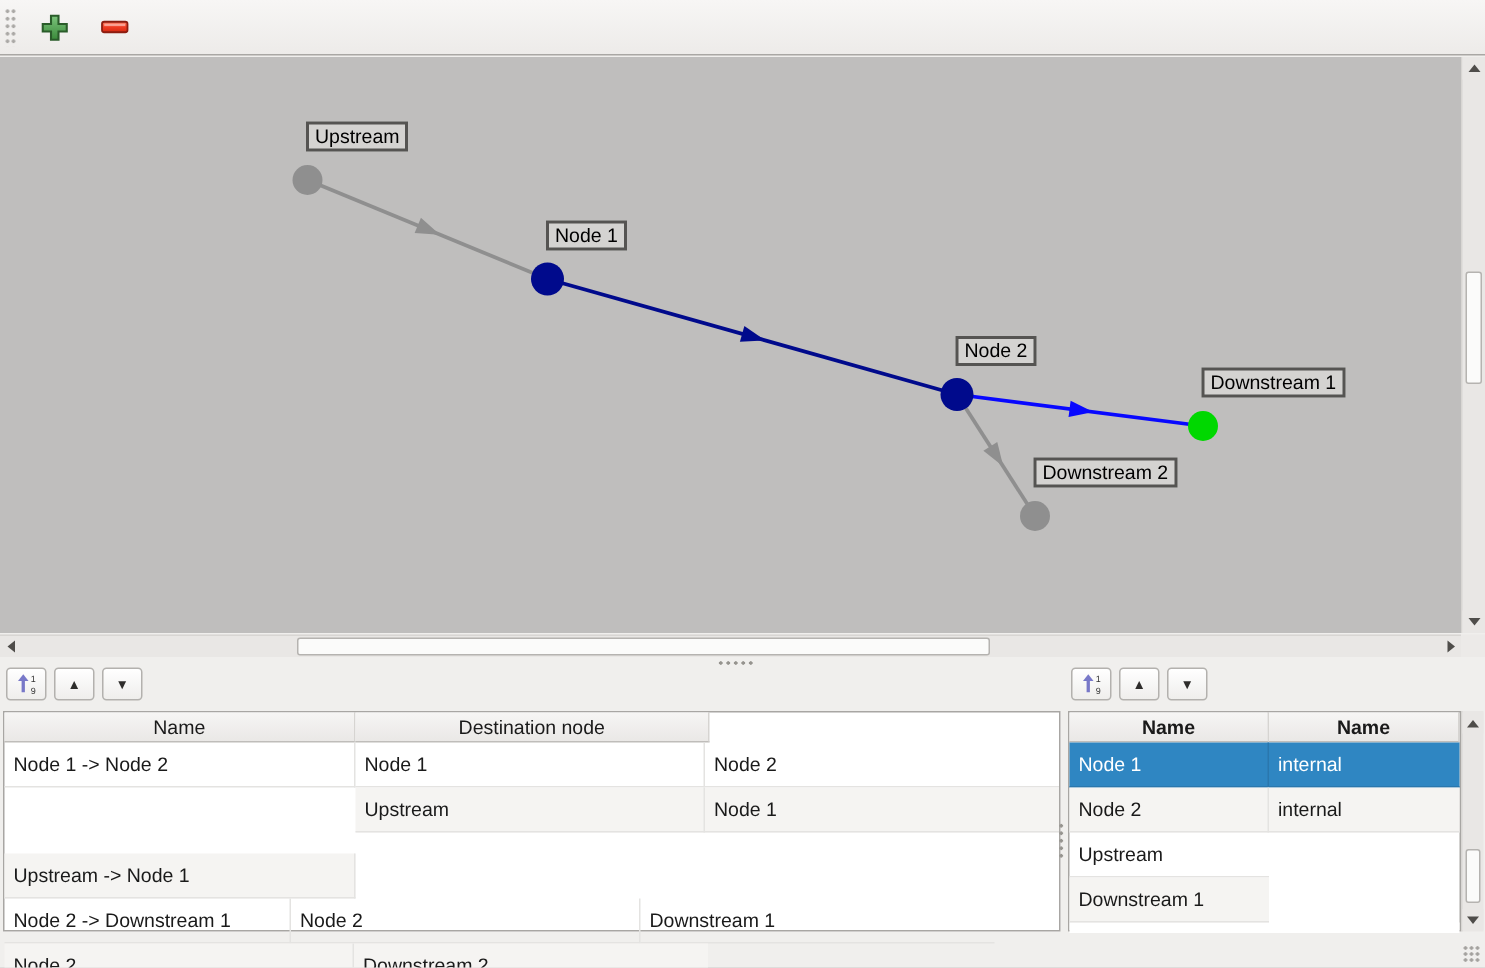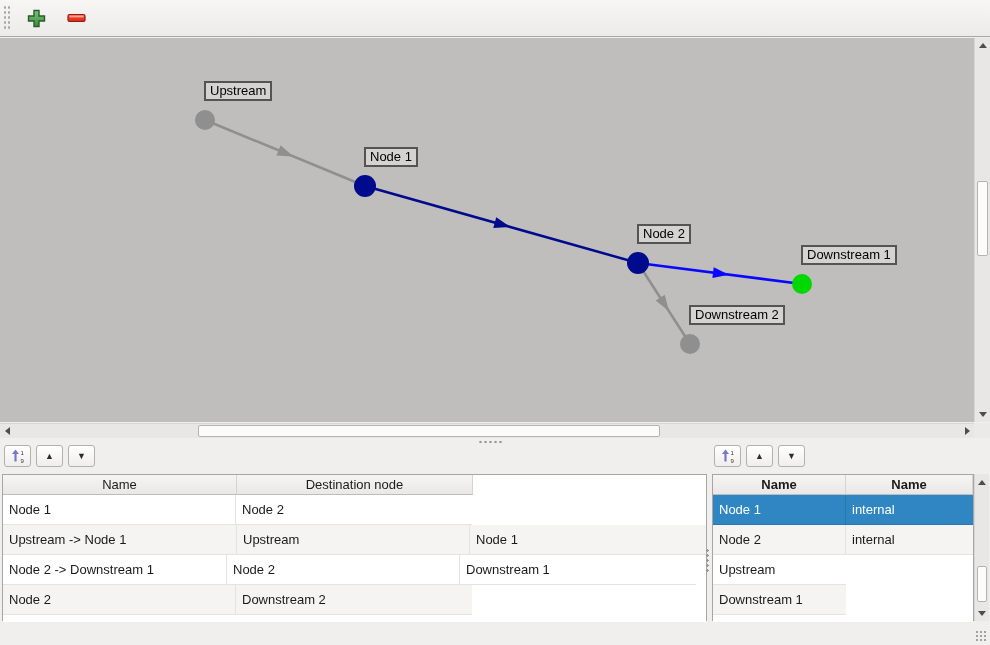--- a/index.html
+++ b/index.html
@@ -175,30 +175,31 @@
         <span>▼</span>
       </button>
     </div>
 
   <div class="table" id="edge-table" style="left:2px; top:474px; width:705px; height:147px;">
       <div class="trow thead">
         <div class="tcell" style="width: 234px;">Name</div>
         <div class="tcell" style="width: 236px;">Destination node</div>
       </div>
       <div class="trow">
+        <div class="tcell" style="width: 234px;">Node 1 -&gt; Node 2</div>
         <div class="tcell" style="width: 233px;">Node 1</div>
         <div class="tcell" style="width: 236px;">Node 2</div>
       </div>
       <div class="trow alt">
-        <div class="tcell" style="width: 234px;">Upstream -&gt; Node 1</div>
+        <div class="tcell" style="width: 234px; margin-top: 44px;">Upstream -&gt; Node 1</div>
         <div class="tcell" style="width: 233px;">Upstream</div>
         <div class="tcell" style="width: 236px;">Node 1</div>
       </div>
       <div class="trow">
-        <div class="tcell" style="width: 224px;">Node 2 -&gt; Downstream 1</div>
+        <div class="tcell" style="width: 191px;">Node 2 -&gt; Downstream 1</div>
         <div class="tcell" style="width: 233px;">Node 2</div>
         <div class="tcell" style="width: 236px;">Downstream 1</div>
       </div>
       <div class="trow alt">
         <div class="tcell" style="width: 233px;">Node 2</div>
         <div class="tcell" style="width: 236px;">Downstream 2</div>
       </div>
       <div class="partial-row"></div>
     </div>
 

